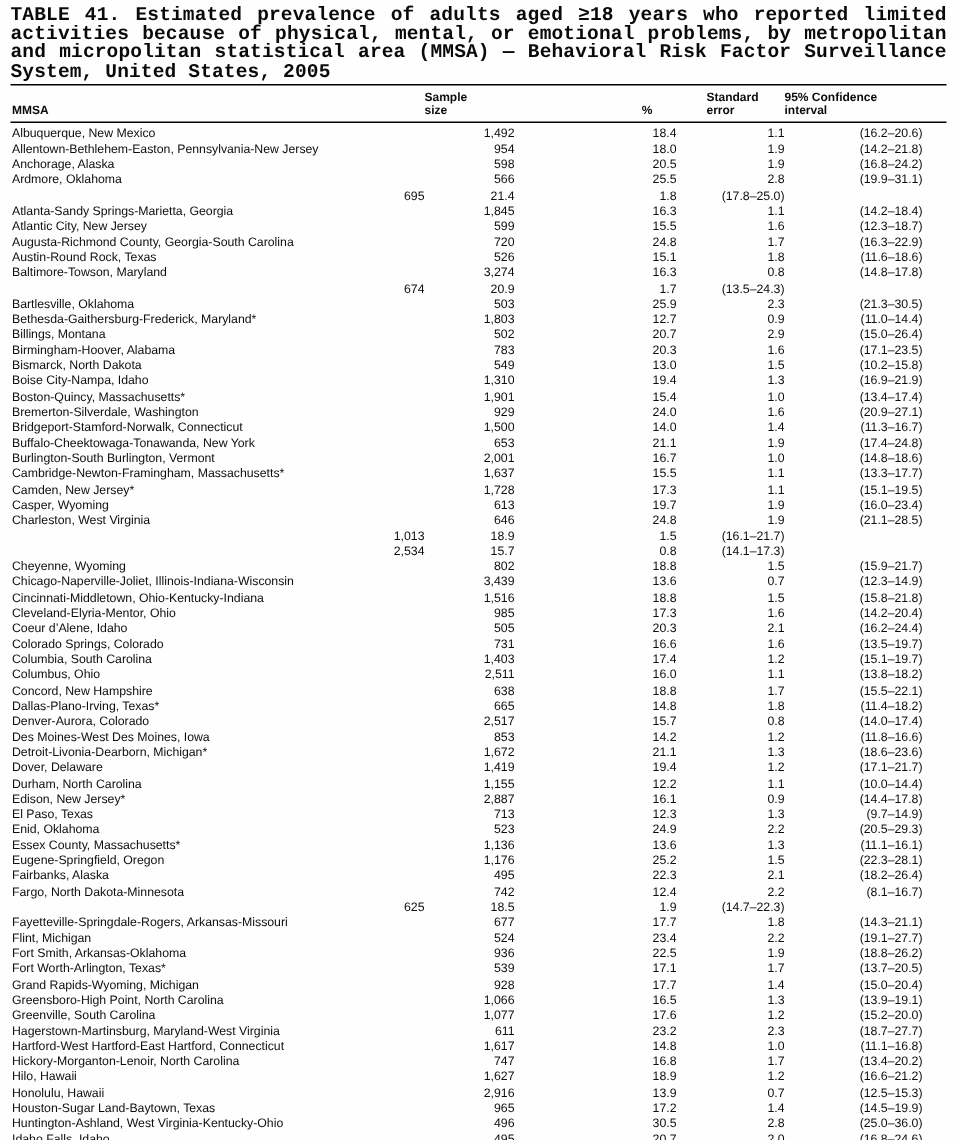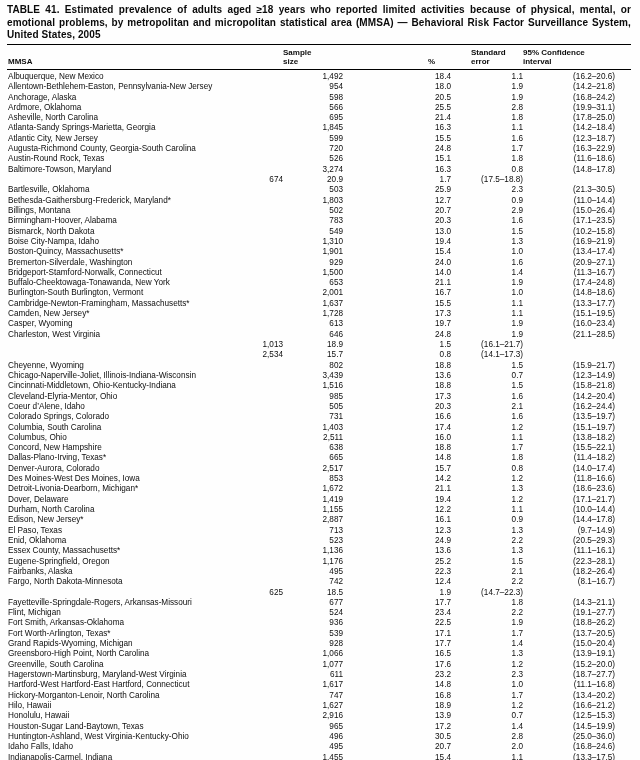--- a/index.html
+++ b/index.html
@@ -3,22 +3,22 @@
 <meta charset="utf-8">
 <style>
   html,body { margin:0; padding:0; background:#ffffff; }
   .page {
     position:relative; width:640px; height:760px; box-sizing:border-box;
     background:#fefefe; color:#0d0d0d; overflow:hidden;
     font-family:"Liberation Sans", sans-serif;
     padding:4px 9px 0 7px;
   }
   .title {
-    font-weight:bold; font-size:10px; line-height:12.5px;
-    text-align:justify; letter-spacing:0.1px; color:#0a0a0a;
+    font-weight:bold; font-size:13px; line-height:12.5px;
+    text-align:justify; letter-spacing:0.1px; color:#0a0a0a;font-family:Liberation Mono, monospace;
   }
   .title-rule { border:none; border-top:1.7px solid #000; margin:2px 0 0 0; }
   .thead {
     display:grid;
     grid-template-columns: 1fr 60px 108px 72px 92px;
     align-items:end;
     font-weight:bold; font-size:8px; line-height:9.2px;
     padding:3px 16px 2px 1px;
   }
   .th { text-align:left; white-space:nowrap; }
@@ -82,21 +82,20 @@
         <div class="cell c-ci">(16.8–24.2)</div>
       </div>
       <div class="row">
         <div class="cell c-mmsa">Ardmore, Oklahoma</div>
         <div class="cell c-sample">566</div>
         <div class="cell c-pct">25.5</div>
         <div class="cell c-se">2.8</div>
         <div class="cell c-ci">(19.9–31.1)</div>
       </div>
       <div class="row">
-        <div class="cell c-mmsa">Asheville, North Carolina</div>
         <div class="cell c-sample">695</div>
         <div class="cell c-pct">21.4</div>
         <div class="cell c-se">1.8</div>
         <div class="cell c-ci">(17.8–25.0)</div>
       </div>
       <div class="row">
         <div class="cell c-mmsa">Atlanta-Sandy Springs-Marietta, Georgia</div>
         <div class="cell c-sample">1,845</div>
         <div class="cell c-pct">16.3</div>
         <div class="cell c-se">1.1</div>
@@ -127,21 +126,21 @@
         <div class="cell c-mmsa">Baltimore-Towson, Maryland</div>
         <div class="cell c-sample">3,274</div>
         <div class="cell c-pct">16.3</div>
         <div class="cell c-se">0.8</div>
         <div class="cell c-ci">(14.8–17.8)</div>
       </div>
       <div class="row">
         <div class="cell c-sample">674</div>
         <div class="cell c-pct">20.9</div>
         <div class="cell c-se">1.7</div>
-        <div class="cell c-ci">(17.5–18.8)</div>
+        <div class="cell c-ci">(13.5–24.3)</div>
       </div>
       <div class="row">
         <div class="cell c-mmsa">Bartlesville, Oklahoma</div>
         <div class="cell c-sample">503</div>
         <div class="cell c-pct">25.9</div>
         <div class="cell c-se">2.3</div>
         <div class="cell c-ci">(21.3–30.5)</div>
       </div>
       <div class="row">
         <div class="cell c-mmsa">Bethesda-Gaithersburg-Frederick, Maryland*</div>

